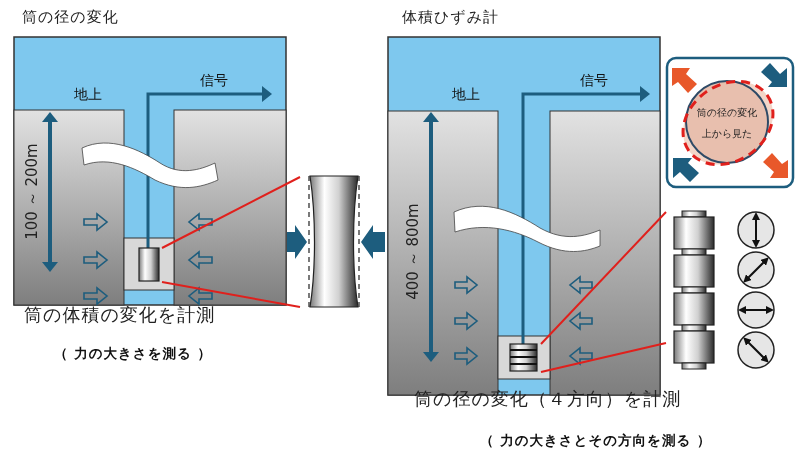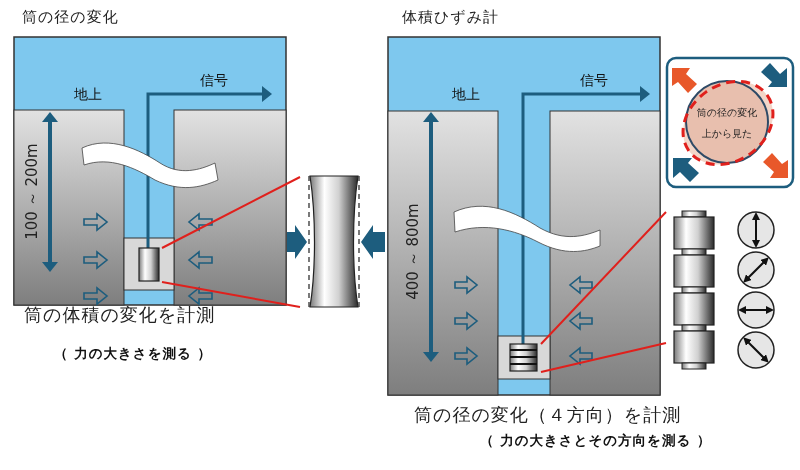--- a/index.html
+++ b/index.html
@@ -151,17 +151,17 @@
 <div class="abs lbl" style="left:74px; top:86px;">地上</div>
 <div class="abs lbl" style="left:200px; top:72px;">信号</div>
 <div class="abs vtext" style="left:-18px; top:182px; width:100px; text-align:center; transform:rotate(-90deg);">100 ～ 200m</div>
 <div class="abs caption1" style="left:24px; top:303px;">筒の体積の変化を計測</div>
 <div class="abs caption2" style="left:54px; top:345px;">（ 力の大きさを測る ）</div>
 
 <div class="abs title" style="left:402px; top:8px;">体積ひずみ計</div>
 <div class="abs lbl" style="left:452px; top:86px;">地上</div>
 <div class="abs lbl" style="left:580px; top:72px;">信号</div>
 <div class="abs vtext" style="left:358px; top:242px; width:110px; text-align:center; transform:rotate(-90deg);">400 ～ 800m</div>
-<div class="abs caption1" style="left:414px; top:403px;">筒の径の変化（４方向）を計測</div>
+<div class="abs caption1" style="left:414px; top:387px;">筒の径の変化（４方向）を計測</div>
 <div class="abs caption2" style="left:480px; top:432px;">（ 力の大きさとその方向を測る ）</div>
 
 <div class="abs img-label" style="left:694px; top:106px; width:66px;">筒の径の変化</div>
 <div class="abs img-label" style="left:694px; top:127px; width:66px;">上から見た</div>
 
 </body></html>

